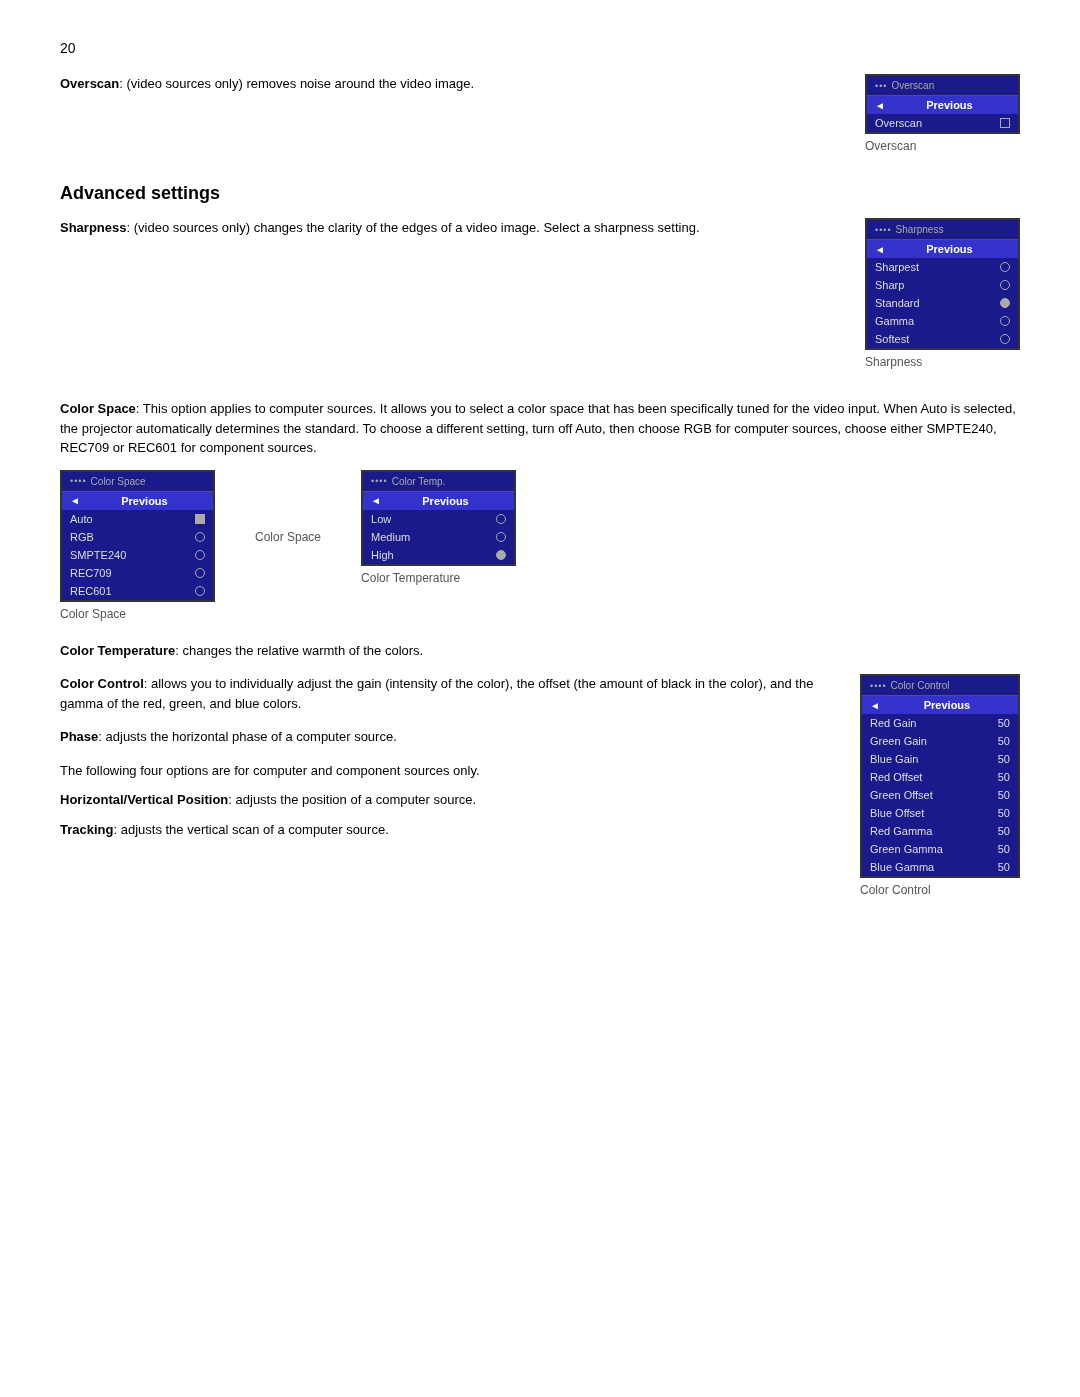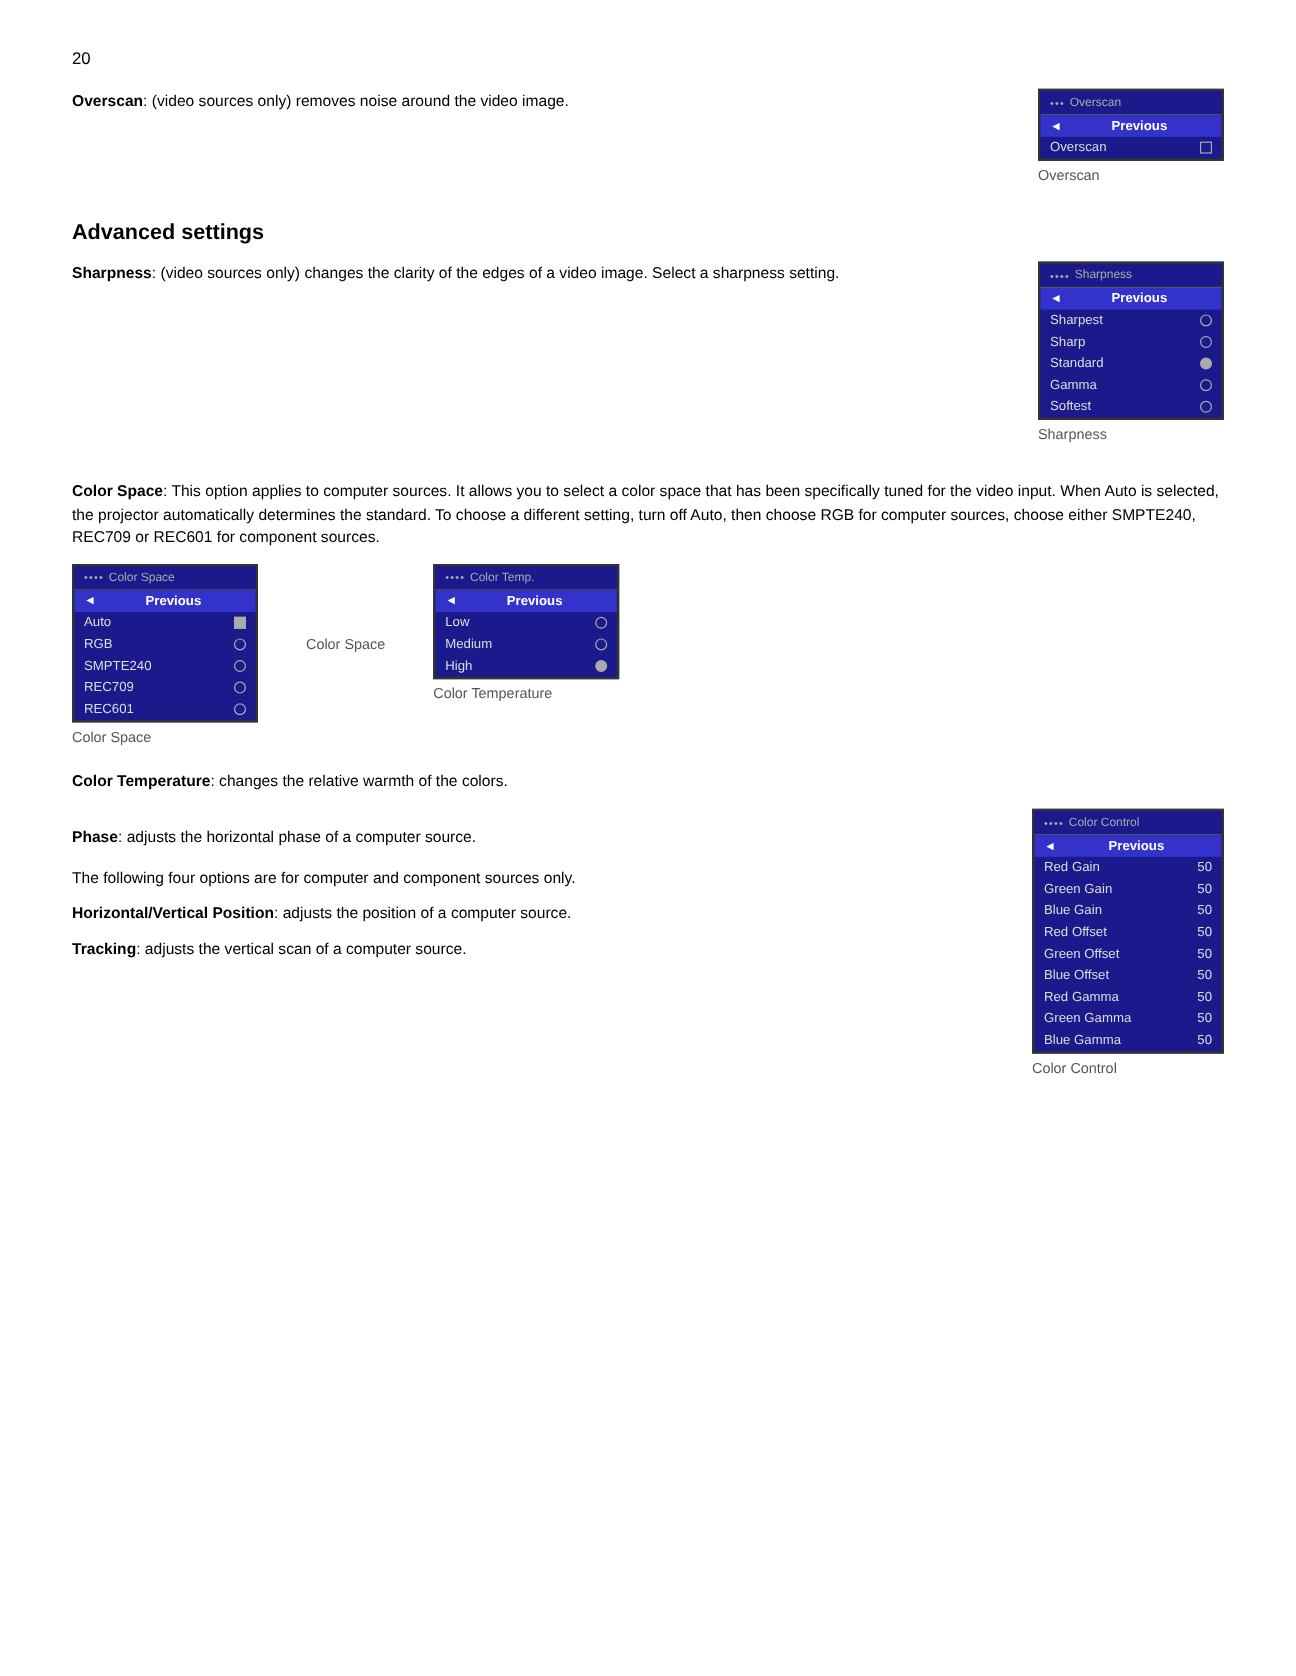--- a/index.html
+++ b/index.html
@@ -318,20 +318,23 @@
     <div class="menu-label-text">Color Temperature</div>
   </div>
 </div>
 
 <p style="margin-bottom:14px;">
   <span class="bold-term">Color Temperature</span><span>: changes the relative warmth of the colors.</span>
 </p>
 
 <div class="color-control-section">
   <div class="color-control-text">
+    <p>
+      <span class="bold-term">Color Control</span><span>: allows you to individually adjust the gain (intensity of the color), the offset (the amount of black in the color), and the gamma of the red, green, and blue colors.</span>
+    </p>
     <p style="margin-top:14px;">
       <span class="bold-term">Phase</span><span>: adjusts the horizontal phase of a computer source.</span>
     </p>
     <p style="margin-top:14px;">The following four options are for computer and component sources only.</p>
     <p style="margin-top:10px;">
       <span class="bold-term">Horizontal/Vertical Position</span><span>: adjusts the position of a computer source.</span>
     </p>
     <p style="margin-top:10px;">
       <span class="bold-term">Tracking</span><span>: adjusts the vertical scan of a computer source.</span>
     </p>

